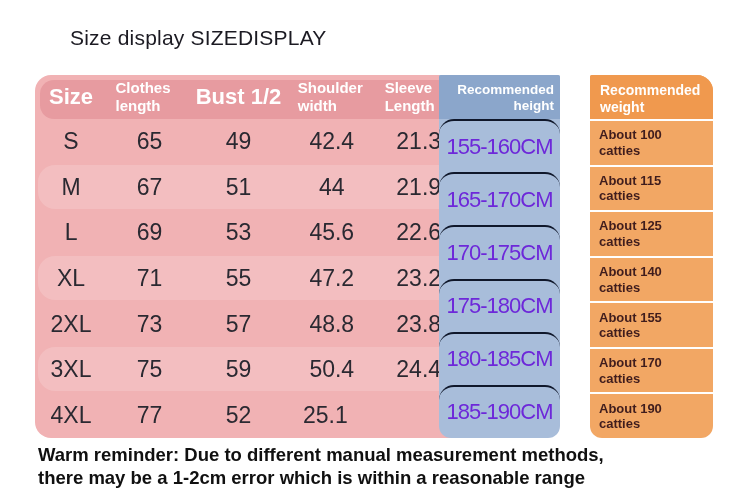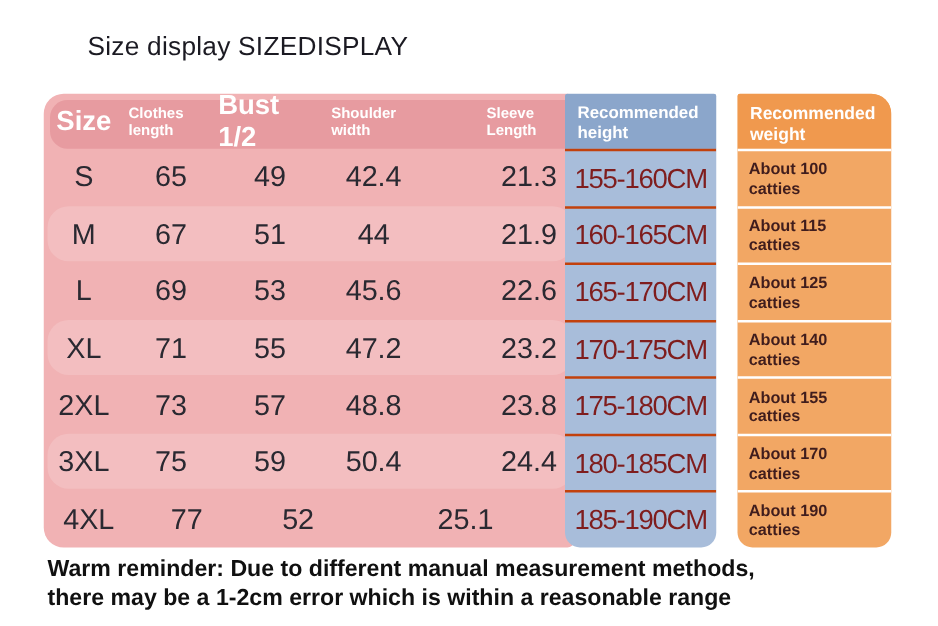--- a/index.html
+++ b/index.html
@@ -25,40 +25,40 @@
     background:#e79ba0; border-radius:14px 0 0 14px;
   }
   .phead { position:absolute; left:0; top:0; width:100%; height:44px; display:flex; }
   .pbody { position:absolute; left:0; top:44px; width:100%; height:319px; display:flex; flex-direction:column; }
   .prow { display:flex; flex:1; position:relative; }
   .prow.alt::before {
     content:""; position:absolute; left:3px; top:0; right:0; bottom:1px;
     background:rgba(255,255,255,0.16); border-radius:17px;
   }
   .pc { display:flex; align-items:center; justify-content:center; position:relative; }
-  .c1 { width:17%; } .c2 { width:20%; } .c3 { width:22%; } .c4 { width:22%; } .c5 { width:19%;margin-left:47px; }
-  .phead .pc { color:#ffffff; font-weight:bold; font-size:12px; line-height:1.18; }
+  .c1 { width:17%; } .c2 { width:20%; } .c3 { width:22%; } .c4 { width:22%; } .c5 { width:19%; }
+  .phead .pc { color:#ffffff; font-weight:bold; font-size:15px; line-height:1.18; }
   .phead .big { font-size:22px; }
   .wrapnarrow { display:inline-block; max-width:68px; text-align:left; }
   .pbody .pc { font-size:23px; color:#2a2931; }
 
   
   .blue-panel {
-    left:417px; width:121px; background:#a8bdda;
-    border-radius:2px 2px 12px 12px; overflow:hidden;
+    left:404px; width:121px; background:#a8bdda;
+    border-radius:2px 2px 12px 12px; overflow:hidden;text-align:right;
   }
   .bhead {
     height:44px; background:#8ba6cb; color:#ffffff; font-weight:bold;
     font-size:13.5px; line-height:1.2; padding:7px 6px 0 10px;
   }
   .bbody { display:flex; flex-direction:column; height:319px; }
   .brow {
     flex:1; display:flex; align-items:center; justify-content:center;
-    border-top:2px solid #c2410c;
-    font-size:22px; letter-spacing:-1px; color:#7f1d1d;
+    border-top:2px solid #0f172a;
+    font-size:22px; letter-spacing:-1px; color:#6d28d9;border-radius:15px;
   }
 
   
   .orange-panel {
     left:555px; width:123px; background:#f2a764;
     border-radius:2px 16px 12px 12px; overflow:hidden;
   }
   .ohead {
     height:44px; background:#f0994e; color:#ffffff; font-weight:bold;
     font-size:14px; line-height:1.2; padding:7px 6px 0 10px;
@@ -157,21 +157,20 @@
           <div class="pc c4">52</div>
           <div class="pc c5">25.1</div>
         </div>
       </div>
     </div>
 
     <div class="panel blue-panel">
       <div class="bhead"><span>Recommended height</span></div>
       <div class="bbody">
         <div class="brow">155-160CM</div>
-        <div class="brow">160-165CM</div>
         <div class="brow">165-170CM</div>
         <div class="brow">170-175CM</div>
         <div class="brow">175-180CM</div>
         <div class="brow">180-185CM</div>
         <div class="brow">185-190CM</div>
       </div>
     </div>
 
     <div class="panel orange-panel">
       <div class="ohead"><span>Recommended weight</span></div>

